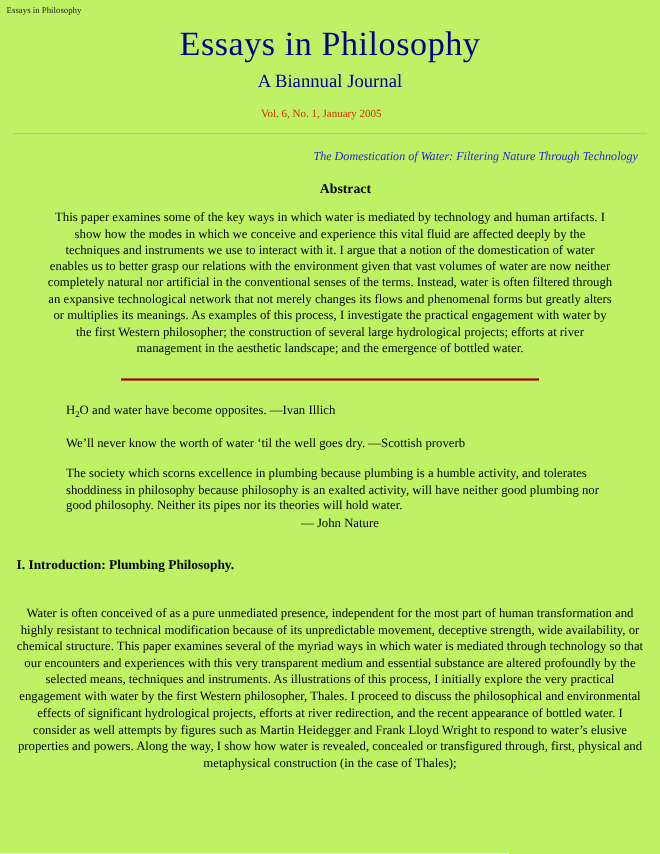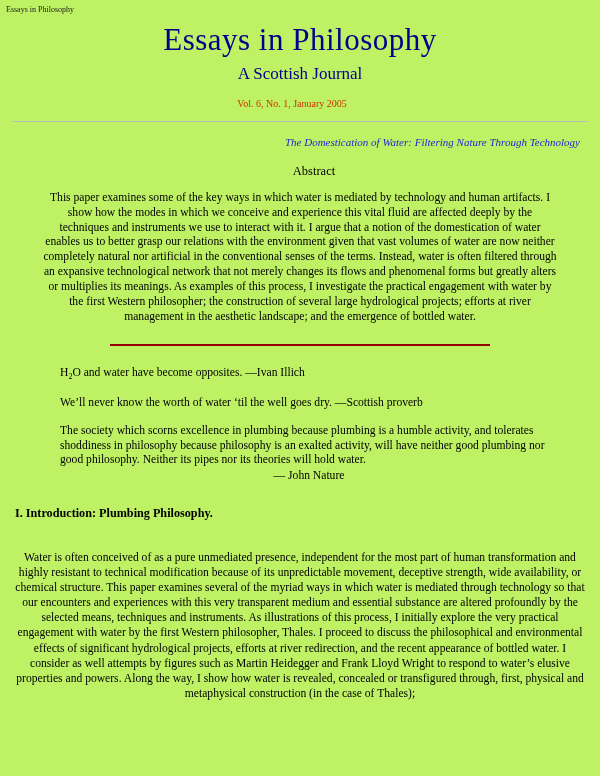--- a/index.html
+++ b/index.html
@@ -53,21 +53,21 @@
   .article-title {
     font-weight: normal;
     font-size: 11px;
     color: var(--article-title, #2626cc);
     text-align: right;
     margin: 4px 20px 16px 20px;
     font-style: italic;
   }
   .abstract-heading {
     font-size: 12.5px;
-    font-weight: normal;
+    font-weight: bold;
     text-align: center;
     margin: 0 0 12px 0;
     padding-left: 28px;
   }
   .abstract-text {
     font-size: 11.6px;
     line-height: 1.28;
     margin: 0 42px 0 42px;
     text-align: center;
   }
@@ -104,21 +104,21 @@
 </style>
 </head>
 <body>
 
 <div class="page">
 
   <div class="doc-header">Essays in Philosophy</div>
 
   <div class="masthead">
     <h1 class="journal-title">Essays in Philosophy</h1>
-    <h2 class="journal-subtitle">A Scottish Journal</h2>
+    <h2 class="journal-subtitle">A Biannual Journal</h2>
     <div class="issue-line">Vol. 6, No. 1, January 2005</div>
   </div>
 
   <hr class="top-rule">
 
   <h3 class="article-title">The Domestication of Water: Filtering Nature Through Technology</h3>
 
   <div class="abstract-heading">Abstract</div>
 
   <p class="abstract-text">This paper examines some of the key ways in which water is mediated by technology and human artifacts. I show how the modes in which we conceive and experience this vital fluid are affected deeply by the techniques and instruments we use to interact with it. I argue that a notion of the domestication of water enables us to better grasp our relations with the environment given that vast volumes of water are now neither completely natural nor artificial in the conventional senses of the terms. Instead, water is often filtered through an expansive technological network that not merely changes its flows and phenomenal forms but greatly alters or multiplies its meanings. As examples of this process, I investigate the practical engagement with water by the first Western philosopher; the construction of several large hydrological projects; efforts at river management in the aesthetic landscape; and the emergence of bottled water.</p>

